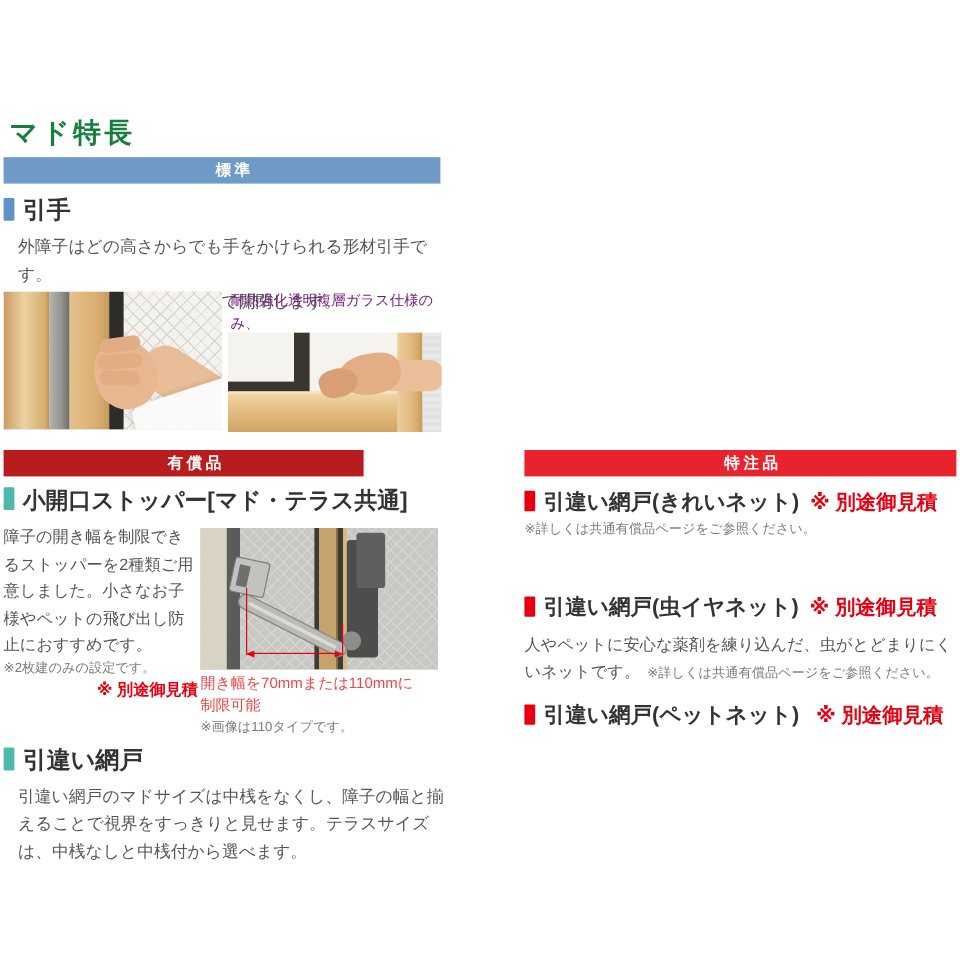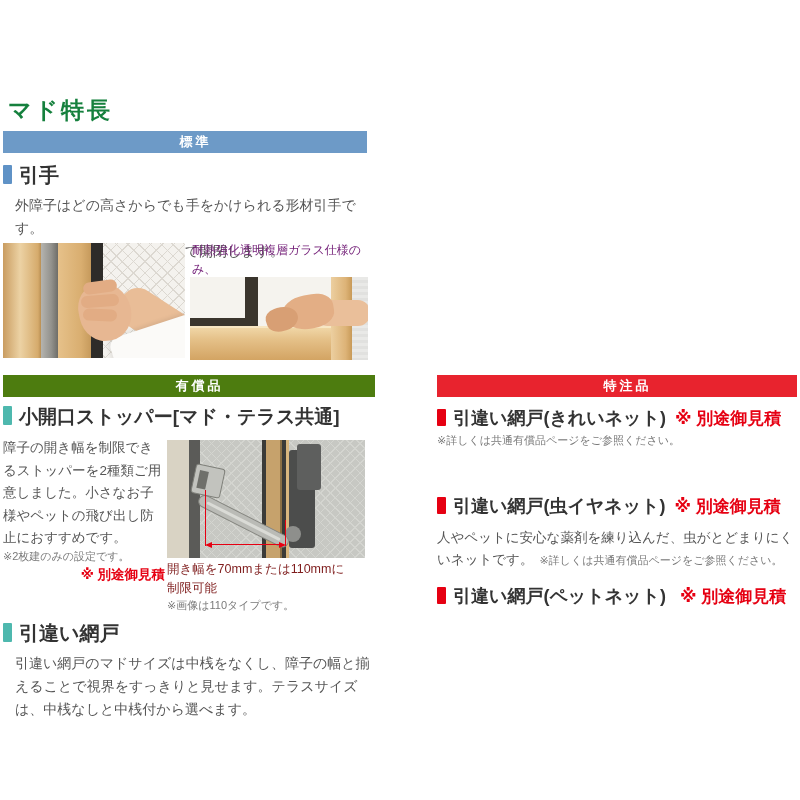--- a/index.html
+++ b/index.html
@@ -8,21 +8,21 @@
   #page { position:relative; width:800px; height:800px; background:#fff; overflow:hidden; }
 
   .abs { position:absolute; }
 
   
   .page-title { left:8px; top:95px; font-size:23px; font-weight:bold; color:#15803d; letter-spacing:3px; }
 
   
   .banner { height:22px; line-height:22px; text-align:center; color:#fff; font-size:13px; font-weight:bold; letter-spacing:3px;padding-left:21px; }
   .banner-blue { left:3px; top:131px; width:364px; background:#6d9ac7; }
-  .banner-teal { left:3px; top:375px; width:372px; background:#4d7c0f; }
+  .banner-teal { left:3px; top:375px; width:300px; background:#b91c1c; }
   .banner-red  { left:437px; top:375px; width:360px; background:#e8232e; }
 
   
   .sec-head { font-weight:bold; color:#333; white-space:nowrap; }
   .bullet { display:inline-block; width:9px; height:19px; margin-right:7px; vertical-align:-2px; border-radius:1px; }
   .bullet-blue { background:#5f92c6; }
   .bullet-teal { background:#4eb8ae; }
   .bullet-red  { background:#e60012; height:17px; }
 
   .body-text { color:#565656; font-size:14px; line-height:23px;margin-left:12px; }
@@ -95,21 +95,21 @@
   .p3-vr { left:118px; top:80px; width:1px; height:26px; }
   .p3-hl { left:40px; top:104px; width:77px; height:1px; }
   .p3-ah-l, .p3-ah-r { position:absolute; width:0; height:0; border-top:3px solid transparent; border-bottom:3px solid transparent; }
   .p3-ah-l { left:38px; top:101.5px; border-right:7px solid #e60012; }
   .p3-ah-r { left:112px; top:101.5px; border-left:7px solid #e60012; }
 
   
   .stop-body { left:3px; top:437px; width:163px; font-size:13.5px; line-height:22.5px; color:#565656; }
   .stop-note { left:3px; top:549px; }
   .stop-est  { left:3px; top:566px; width:162px; text-align:right; font-size:13.5px; }
-  .img-cap { left:167px; top:560px; width:198px; font-size:12.5px; line-height:19px; color:#7f1d1d; }
+  .img-cap { left:167px; top:560px; width:198px; font-size:12.5px; line-height:19px; color:#ef4444; }
   .img-note { left:167px; top:598px;text-align:right; }
 
   
   .r-item-head { font-size:18px; font-weight:bold; color:#333; white-space:nowrap; }
   .r-est { font-size:17px; margin-left:9px; }
   .r-body { width:362px; font-size:13.5px; line-height:21.5px; color:#565656; }
   .r-note-inline { font-size:11px; color:#7a7a7a; margin-left:6px; }
 </style>
 </head>
 <body>

